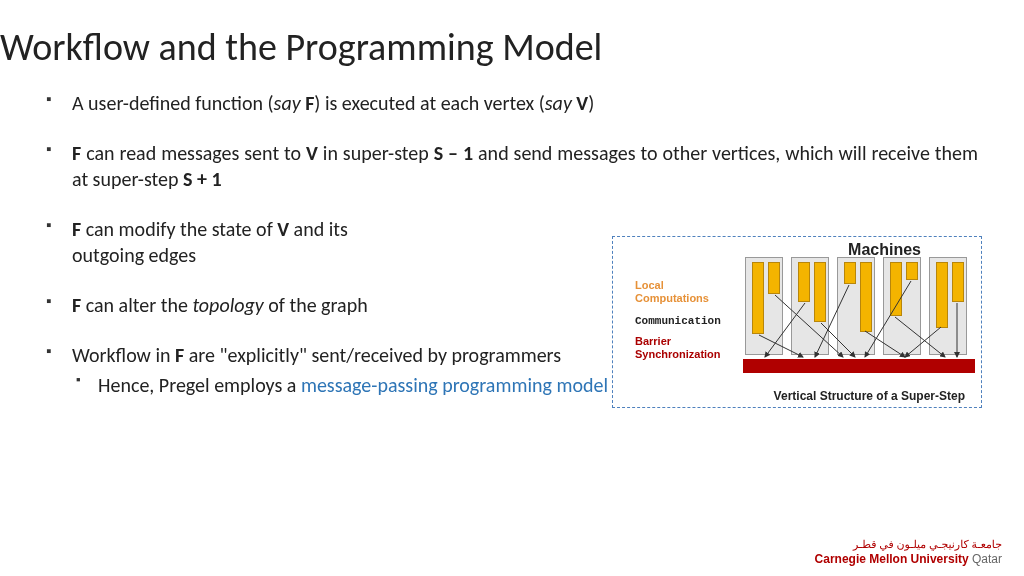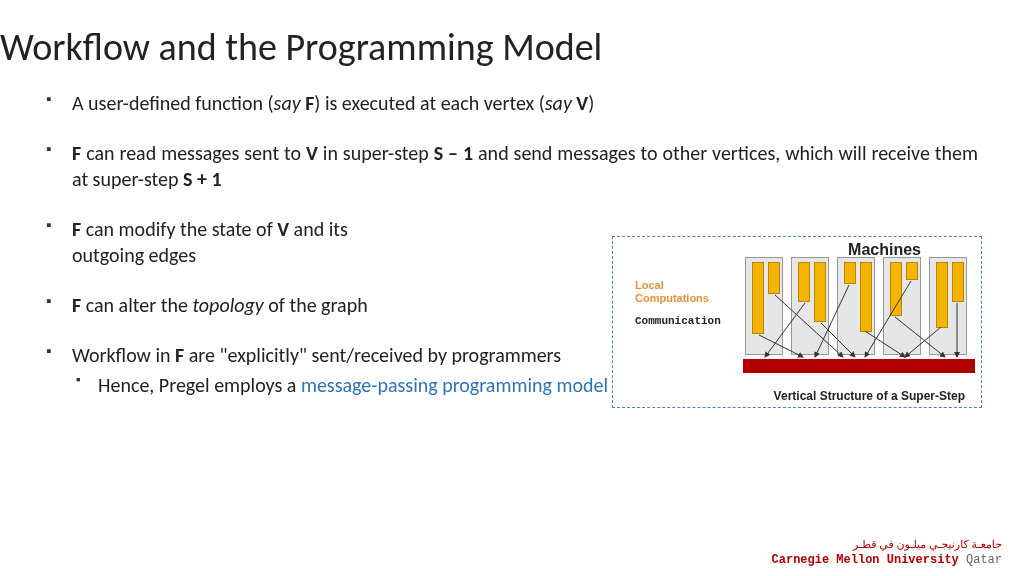--- a/index.html
+++ b/index.html
@@ -143,21 +143,21 @@
     marker-end: url(#arrowhead);
   }
   .logo {
     position: absolute;
     bottom: 10px;
     right: 22px;
     text-align: right;
     line-height: 1;
   }
   .logo .ar { font-size: 11px; color: #b00000; font-family: "Traditional Arabic","Segoe UI",serif; letter-spacing: 1px;}
-  .logo .en { font-size: 12px; color: #b00000; font-weight: bold; font-family: Liberation Mono, monospace; text-align: center; }
+  .logo .en { font-size: 12px; color: #b00000; font-weight: bold; font-family: Liberation Sans, sans-serif; text-align: center; }
   .logo .q { color: #666; font-weight: normal; }
 </style>
 </head>
 <body>
 
 <div class="title">Workflow and the Programming Model</div>
 
 <div class="content">
   <ul class="bullets">
     <li>
@@ -222,20 +222,21 @@
     <line x1="120" y1="74" x2="160" y2="100"></line>
     <line x1="150" y1="60" x2="200" y2="100"></line>
     <line x1="166" y1="24" x2="120" y2="100"></line>
     <line x1="196" y1="70" x2="160" y2="100"></line>
     <line x1="212" y1="46" x2="212" y2="100"></line>
   </svg>
   <div class="barrier"></div>
   <div class="labels-left">
     <div class="local" style="width:90px;">Local Computations</div>
     <div class="comm">Communication</div>
+    <div class="barrier-lbl" style="width:110px;">Barrier Synchronization</div>
   </div>
   <div class="caption">Vertical Structure of a Super-Step</div>
 </div>
 
 <div class="logo">
   <div class="ar">جامعـة كارنيجـي ميلـون في قطـر</div>
   <div><span class="en">Carnegie Mellon University</span><span class="en q"> Qatar</span></div>
 </div>
 
 </body></html>

